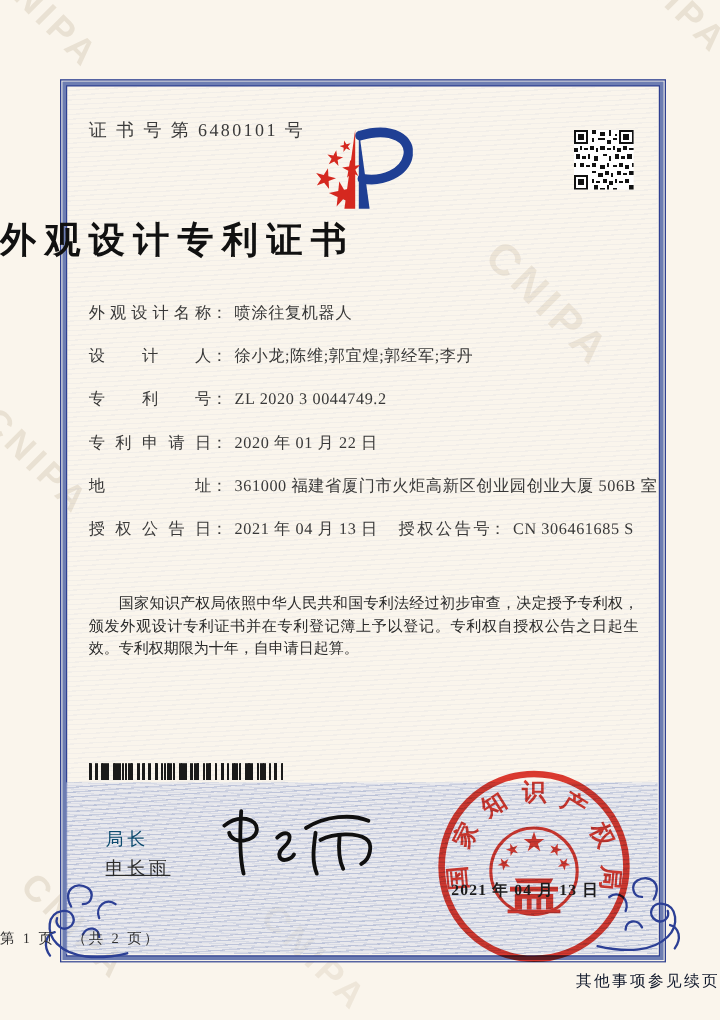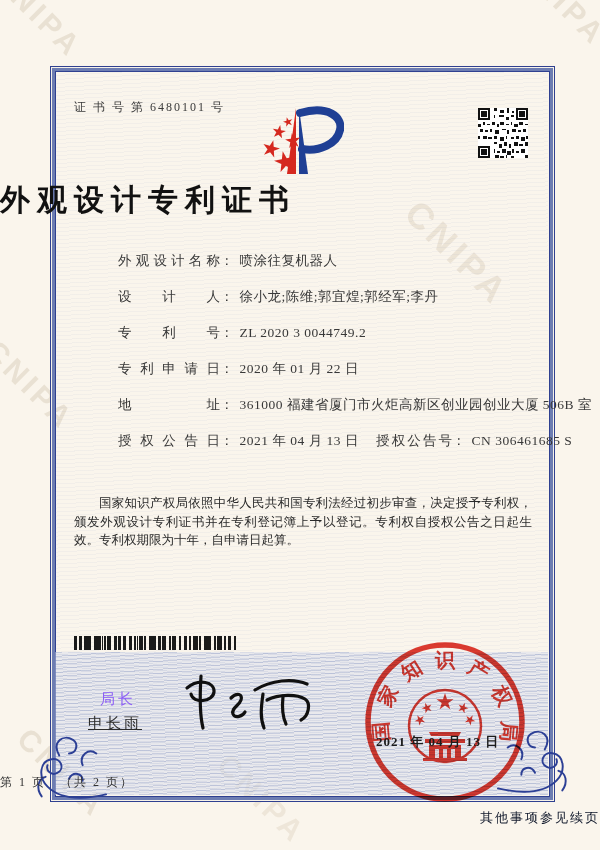--- a/index.html
+++ b/index.html
@@ -43,55 +43,54 @@
     background-image:
       repeating-linear-gradient(176deg, rgba(86,108,172,0.22) 0 1px, transparent 1px 4px),
       repeating-linear-gradient(184deg, rgba(86,108,172,0.10) 0 1px, transparent 1px 3px);
   }
 
   .flourish{position:absolute;width:82px;height:78px;}
   .flourish svg{width:100%;height:100%;}
   .fl-left{left:28px;top:732px;}
   .fl-right{left:494px;top:726px;transform:scaleX(-1);}
 
-  .cert-no{left:74px;top:99px;font-size:12px;letter-spacing:2px;color:#3a3a3a;}
+  .cert-no{left:74px;top:99px;font-size:15px;letter-spacing:2px;color:#3a3a3a;}
 
   .logo{left:240px;top:104px;width:104px;height:74px;}
   .qr{left:478px;top:108px;width:50px;height:50px;}
 
   .title{
     left:0;top:180px;width:600px;text-align:left;
     font-size:30px;font-weight:bold;letter-spacing:7px;color:#111;
   }
 
   .fields{left:74px;top:252px;width:460px;font-size:13.5px;color:#383838;}
   .frow{position:relative;height:36px;line-height:18px;white-space:nowrap;}
   .flabel{
     display:inline-block;width:102px;
     text-align:justify;text-align-last:justify;
     vertical-align:top;
-    margin-left:44px;
   }
   .fcolon{display:inline-block;margin-right:6px;}
   .fvalue{letter-spacing:0.5px;}
   .fpair2{position:absolute;left:258px;top:0;}
 
   .paras{left:74px;top:494px;width:458px;font-size:12.5px;line-height:18.5px;color:#2a2a2a;}
   .paras p{margin:0 0 1px 0;text-indent:2em;text-align:justify;}
 
   .barcode{
     left:74px;top:636px;width:163px;height:14px;
     background-image:
       repeating-linear-gradient(90deg,#1a1a1a 0 2px,transparent 2px 5px),
       repeating-linear-gradient(90deg,#1a1a1a 0 1px,transparent 1px 7px),
       repeating-linear-gradient(90deg,#1a1a1a 0 3px,transparent 3px 11px);
   }
 
-  .sig-title{left:100px;top:690px;font-family:"Liberation Sans","DejaVu Sans",sans-serif;
-    font-size:15px;letter-spacing:3px;color:#8b5cf6;}
+  .sig-title{left:88px;top:690px;font-family:"Liberation Sans","DejaVu Sans",sans-serif;
+    font-size:15px;letter-spacing:3px;color:#0c4a6e;}
   .sig-name{left:88px;top:714px;font-family:"Liberation Sans","DejaVu Sans",sans-serif;
     font-size:15px;letter-spacing:3px;color:#2b2b2b;text-decoration:underline;}
   .sig-hand{left:175px;top:672px;width:145px;height:62px;}
 
   .seal{left:359px;top:636px;width:172px;height:172px;mix-blend-mode:multiply;opacity:.92;}
   .seal text{
     font-family:"Liberation Serif","DejaVu Serif",serif;
     font-weight:bold;fill:#de2b20;font-size:20px;
   }
   .seal-date{

